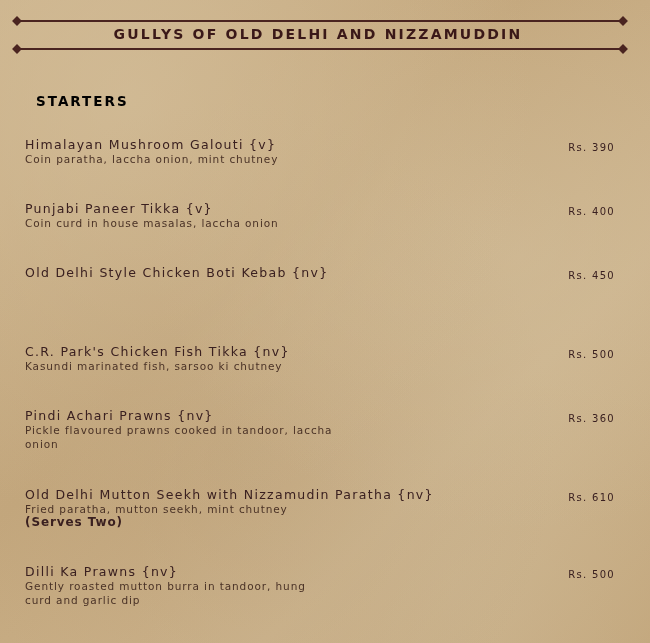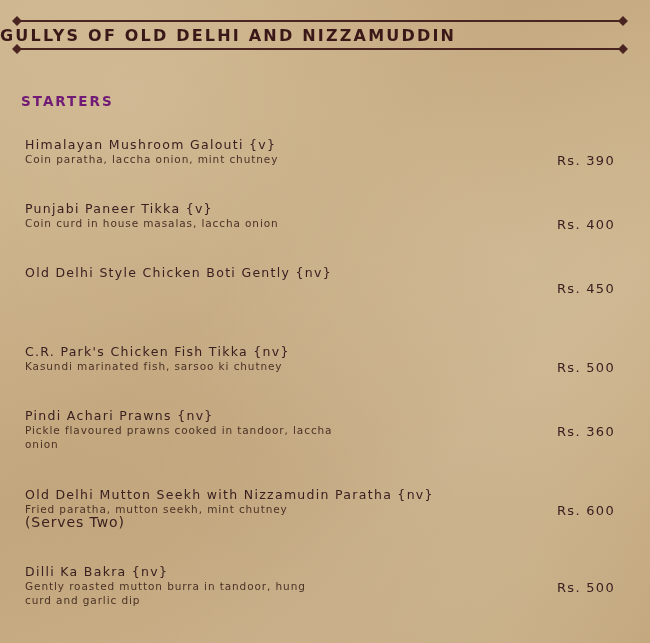--- a/index.html
+++ b/index.html
@@ -18,32 +18,32 @@
   .rule { position:absolute; left:18px; width:604px; height:2px; background:#4a2420; }
   .rule::before, .rule::after {
     content:""; position:absolute; top:-4px; width:10px; height:10px; background:#4a2420;
     transform:rotate(45deg) scale(0.7,0.7);
   }
   .rule::before { left:-6px; }
   .rule::after { right:-6px; }
   .rule.top { top:20px; }
   .rule.bottom { top:48px; }
   .title {
-    position:absolute; top:26px; left:0; width:636px; text-align:left;
-    font-weight:bold; font-size:16px; letter-spacing:2.2px; color:#3a1818;
+    position:absolute; top:26px; left:0; width:636px; text-align:center;
+    font-weight:bold; font-size:14px; letter-spacing:2.2px; color:#3a1818;
   }
   .section {
-    position:absolute; top:93px; left:21px; font-weight:bold; font-size:13.5px;
-    letter-spacing:2px; color:#701a75;
+    position:absolute; top:93px; left:36px; font-weight:bold; font-size:13.5px;
+    letter-spacing:2px; color:#000000;
   }
   .item { position:absolute; left:25px; width:590px; }
   .name { font-size:12.5px; font-weight:normal; letter-spacing:1.3px; color:#3a2020; }
-  .price { position:absolute; right:0; top:16px; font-size:13px; letter-spacing:1.3px; color:#3a2020; }
+  .price { position:absolute; right:0; top:5px; font-size:10px; letter-spacing:1.3px; color:#3a2020; }
   .desc { font-size:10.5px; letter-spacing:0.9px; line-height:14px; color:#4a3226; width:310px; }
-  .note { font-size:14px; font-weight:normal; letter-spacing:0.9px; color:#3a2020; line-height:12px; }
+  .note { font-size:12px; font-weight:bold; letter-spacing:0.9px; color:#3a2020; line-height:12px; }
 </style>
 </head>
 <body>
 
 <div class="rule top"></div>
 <div class="title">GULLYS OF OLD DELHI AND NIZZAMUDDIN</div>
 <div class="rule bottom"></div>
 
 <div class="section">STARTERS</div>
 
@@ -53,40 +53,40 @@
   <div class="desc">Coin paratha, laccha onion, mint chutney</div>
 </div>
 
 <div class="item" style="top:201px;">
   <div class="name">Punjabi Paneer Tikka {v}</div>
   <div class="price">Rs. 400</div>
   <div class="desc">Coin curd in house masalas, laccha onion</div>
 </div>
 
 <div class="item" style="top:265px;">
-  <div class="name">Old Delhi Style Chicken Boti Gently {nv}</div>
+  <div class="name">Old Delhi Style Chicken Boti Kebab {nv}</div>
   <div class="price">Rs. 450</div>
 </div>
 
 <div class="item" style="top:344px;">
   <div class="name">C.R. Park's Chicken Fish Tikka {nv}</div>
   <div class="price">Rs. 500</div>
   <div class="desc">Kasundi marinated fish, sarsoo ki chutney</div>
 </div>
 
 <div class="item" style="top:408px;">
   <div class="name">Pindi Achari Prawns {nv}</div>
   <div class="price">Rs. 360</div>
   <div class="desc">Pickle flavoured prawns cooked in tandoor, laccha onion</div>
 </div>
 
 <div class="item" style="top:487px;">
   <div class="name">Old Delhi Mutton Seekh with Nizzamudin Paratha {nv}</div>
-  <div class="price">Rs. 600</div>
+  <div class="price">Rs. 610</div>
   <div class="desc">Fried paratha, mutton seekh, mint chutney</div>
   <div class="note">(Serves Two)</div>
 </div>
 
 <div class="item" style="top:564px;">
-  <div class="name">Dilli Ka Bakra {nv}</div>
+  <div class="name">Dilli Ka Prawns {nv}</div>
   <div class="price">Rs. 500</div>
   <div class="desc">Gently roasted mutton burra in tandoor, hung curd and garlic dip</div>
 </div>
 
 </body></html>

